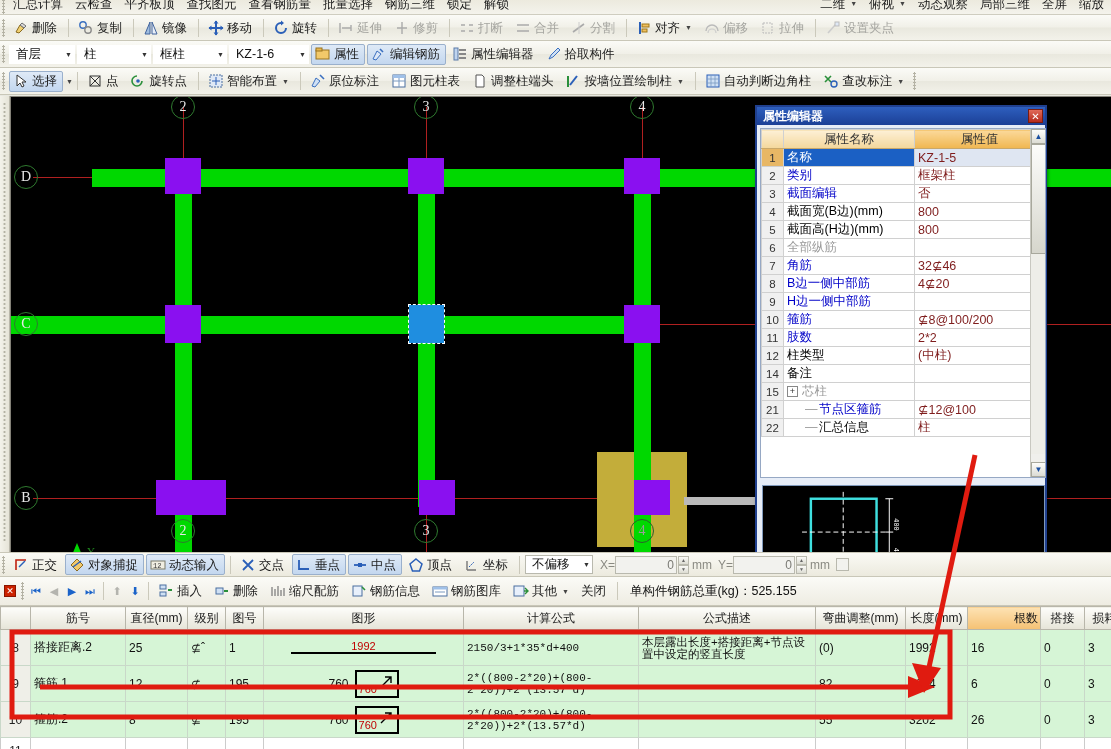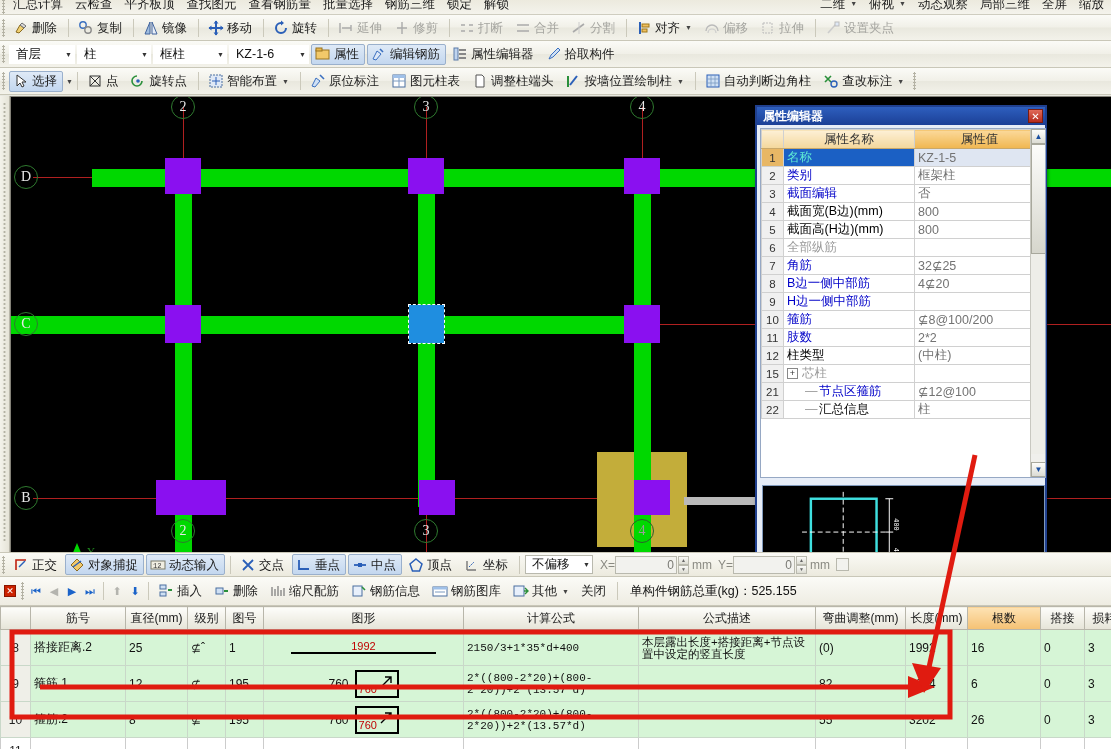--- a/index.html
+++ b/index.html
@@ -115,23 +115,23 @@
   table.pg th {
     background: linear-gradient(to bottom,#fdf0d6,#f4d79b);
     font-weight: normal; color: #333; text-align: center;
     border-bottom: 1px solid #c9a86a; height: 19px;
   }
   table.pg th.hsel { background: linear-gradient(to bottom,#fbd99a,#f0b650); margin-left: 8px; }
   .cnum { width: 22px; text-align: center; background: #f0f0f0; color: #333; font-size: 11.5px; }
   .cname { width: 131px; color: #0000c8; }
   .cname.black { color: #000; }
   .cname.gray { color: #9a9a9a; }
-  .cval { color: #737373; }
+  .cval { color: #7f1d1d; }
   tr.rowsel .cnum { background: #e8b765; }
-  tr.rowsel .cname { background: #1b60c4; color: #5eead4; }
+  tr.rowsel .cname { background: #1b60c4; color: #ffffff; }
   tr.rowsel .cval { background: #dfe6f2; }
   .indent { display:inline-block; width: 18px; }
   .treebox {
     display:inline-block; width:11px; height:11px; border:1px solid #888; background:#fff;
     font-size:9px; line-height:9px; text-align:center; color:#333; vertical-align:middle; margin-right:4px;
   }
   .treeline { display:inline-block; width:14px; color:#999; }
   
   .vsb { position:absolute; right:0; top:0; width:15px; height:100%; background:#f0f0ec; border-left:1px solid #c8c8c0; }
   .vsb .arw { width:15px; height:15px; background:linear-gradient(to bottom,#fcfcfa,#dcdcd4);
@@ -178,21 +178,21 @@
   #rebartable {
     position: absolute; left: 0; top: 606px; width: 1111px; height: 143px;
     background: #ffffff; overflow: hidden;
   }
   table.rt { border-collapse: collapse; width: 1111px; table-layout: fixed; font-size: 12px; }
   table.rt th {
     background: linear-gradient(to bottom,#fdfdfa,#e6e4d8);
     border: 1px solid #b8b6aa; height: 23px; font-weight: normal; color: #1a1a1a;
     padding: 0 2px; white-space: nowrap;
   }
-  table.rt th.hl { background: linear-gradient(to bottom,#fde2b4,#f5c173); }
+  table.rt th.hl { background: linear-gradient(to bottom,#fde2b4,#f5c173); text-align: right; }
   table.rt td {
     border: 1px solid #c9d8c9; height: 36px; padding: 1px 3px; vertical-align: middle;
     background: #d6f5d6; color: #111; font-size: 12px; white-space: nowrap; overflow: hidden;
   }
   table.rt td.rowno { background: #efefe8; text-align: center; color:#222; }
   table.rt td.blank { background: #fff; border-color:#ccc; }
   table.rt tr.empty td { height: 26px; background:#fff; }
   .formula { font-size: 11px; line-height: 12px; white-space: normal; font-family:"Liberation Mono", monospace; }
   .desc2 { font-size: 11.5px; line-height: 12px; white-space: normal; }
 
@@ -690,21 +690,21 @@
               <td class="cval">800</td>
             </tr>
             <tr>
               <td class="cnum">6</td>
               <td class="cname gray"><span>全部纵筋</span></td>
               <td class="cval"></td>
             </tr>
             <tr>
               <td class="cnum">7</td>
               <td class="cname"><span>角筋</span></td>
-              <td class="cval">32⊈25</td>
+              <td class="cval">32⊈46</td>
             </tr>
             <tr>
               <td class="cnum">8</td>
               <td class="cname"><span>B边一侧中部筋</span></td>
               <td class="cval">4⊈20</td>
             </tr>
             <tr>
               <td class="cnum">9</td>
               <td class="cname"><span>H边一侧中部筋</span></td>
               <td class="cval"></td>
@@ -716,20 +716,25 @@
             </tr>
             <tr>
               <td class="cnum">11</td>
               <td class="cname"><span>肢数</span></td>
               <td class="cval">2*2</td>
             </tr>
             <tr>
               <td class="cnum">12</td>
               <td class="cname black"><span>柱类型</span></td>
               <td class="cval">(中柱)</td>
+            </tr>
+            <tr>
+              <td class="cnum">14</td>
+              <td class="cname black"><span>备注</span></td>
+              <td class="cval"></td>
             </tr>
             <tr>
               <td class="cnum">15</td>
               <td class="cname gray"><span class="treebox">+</span><span>芯柱</span></td>
               <td class="cval"></td>
             </tr>
             <tr>
               <td class="cnum">21</td>
               <td class="cname"><span class="indent"></span><span class="treeline">—</span><span>节点区箍筋</span></td>
               <td class="cval">⊈12@100</td>

